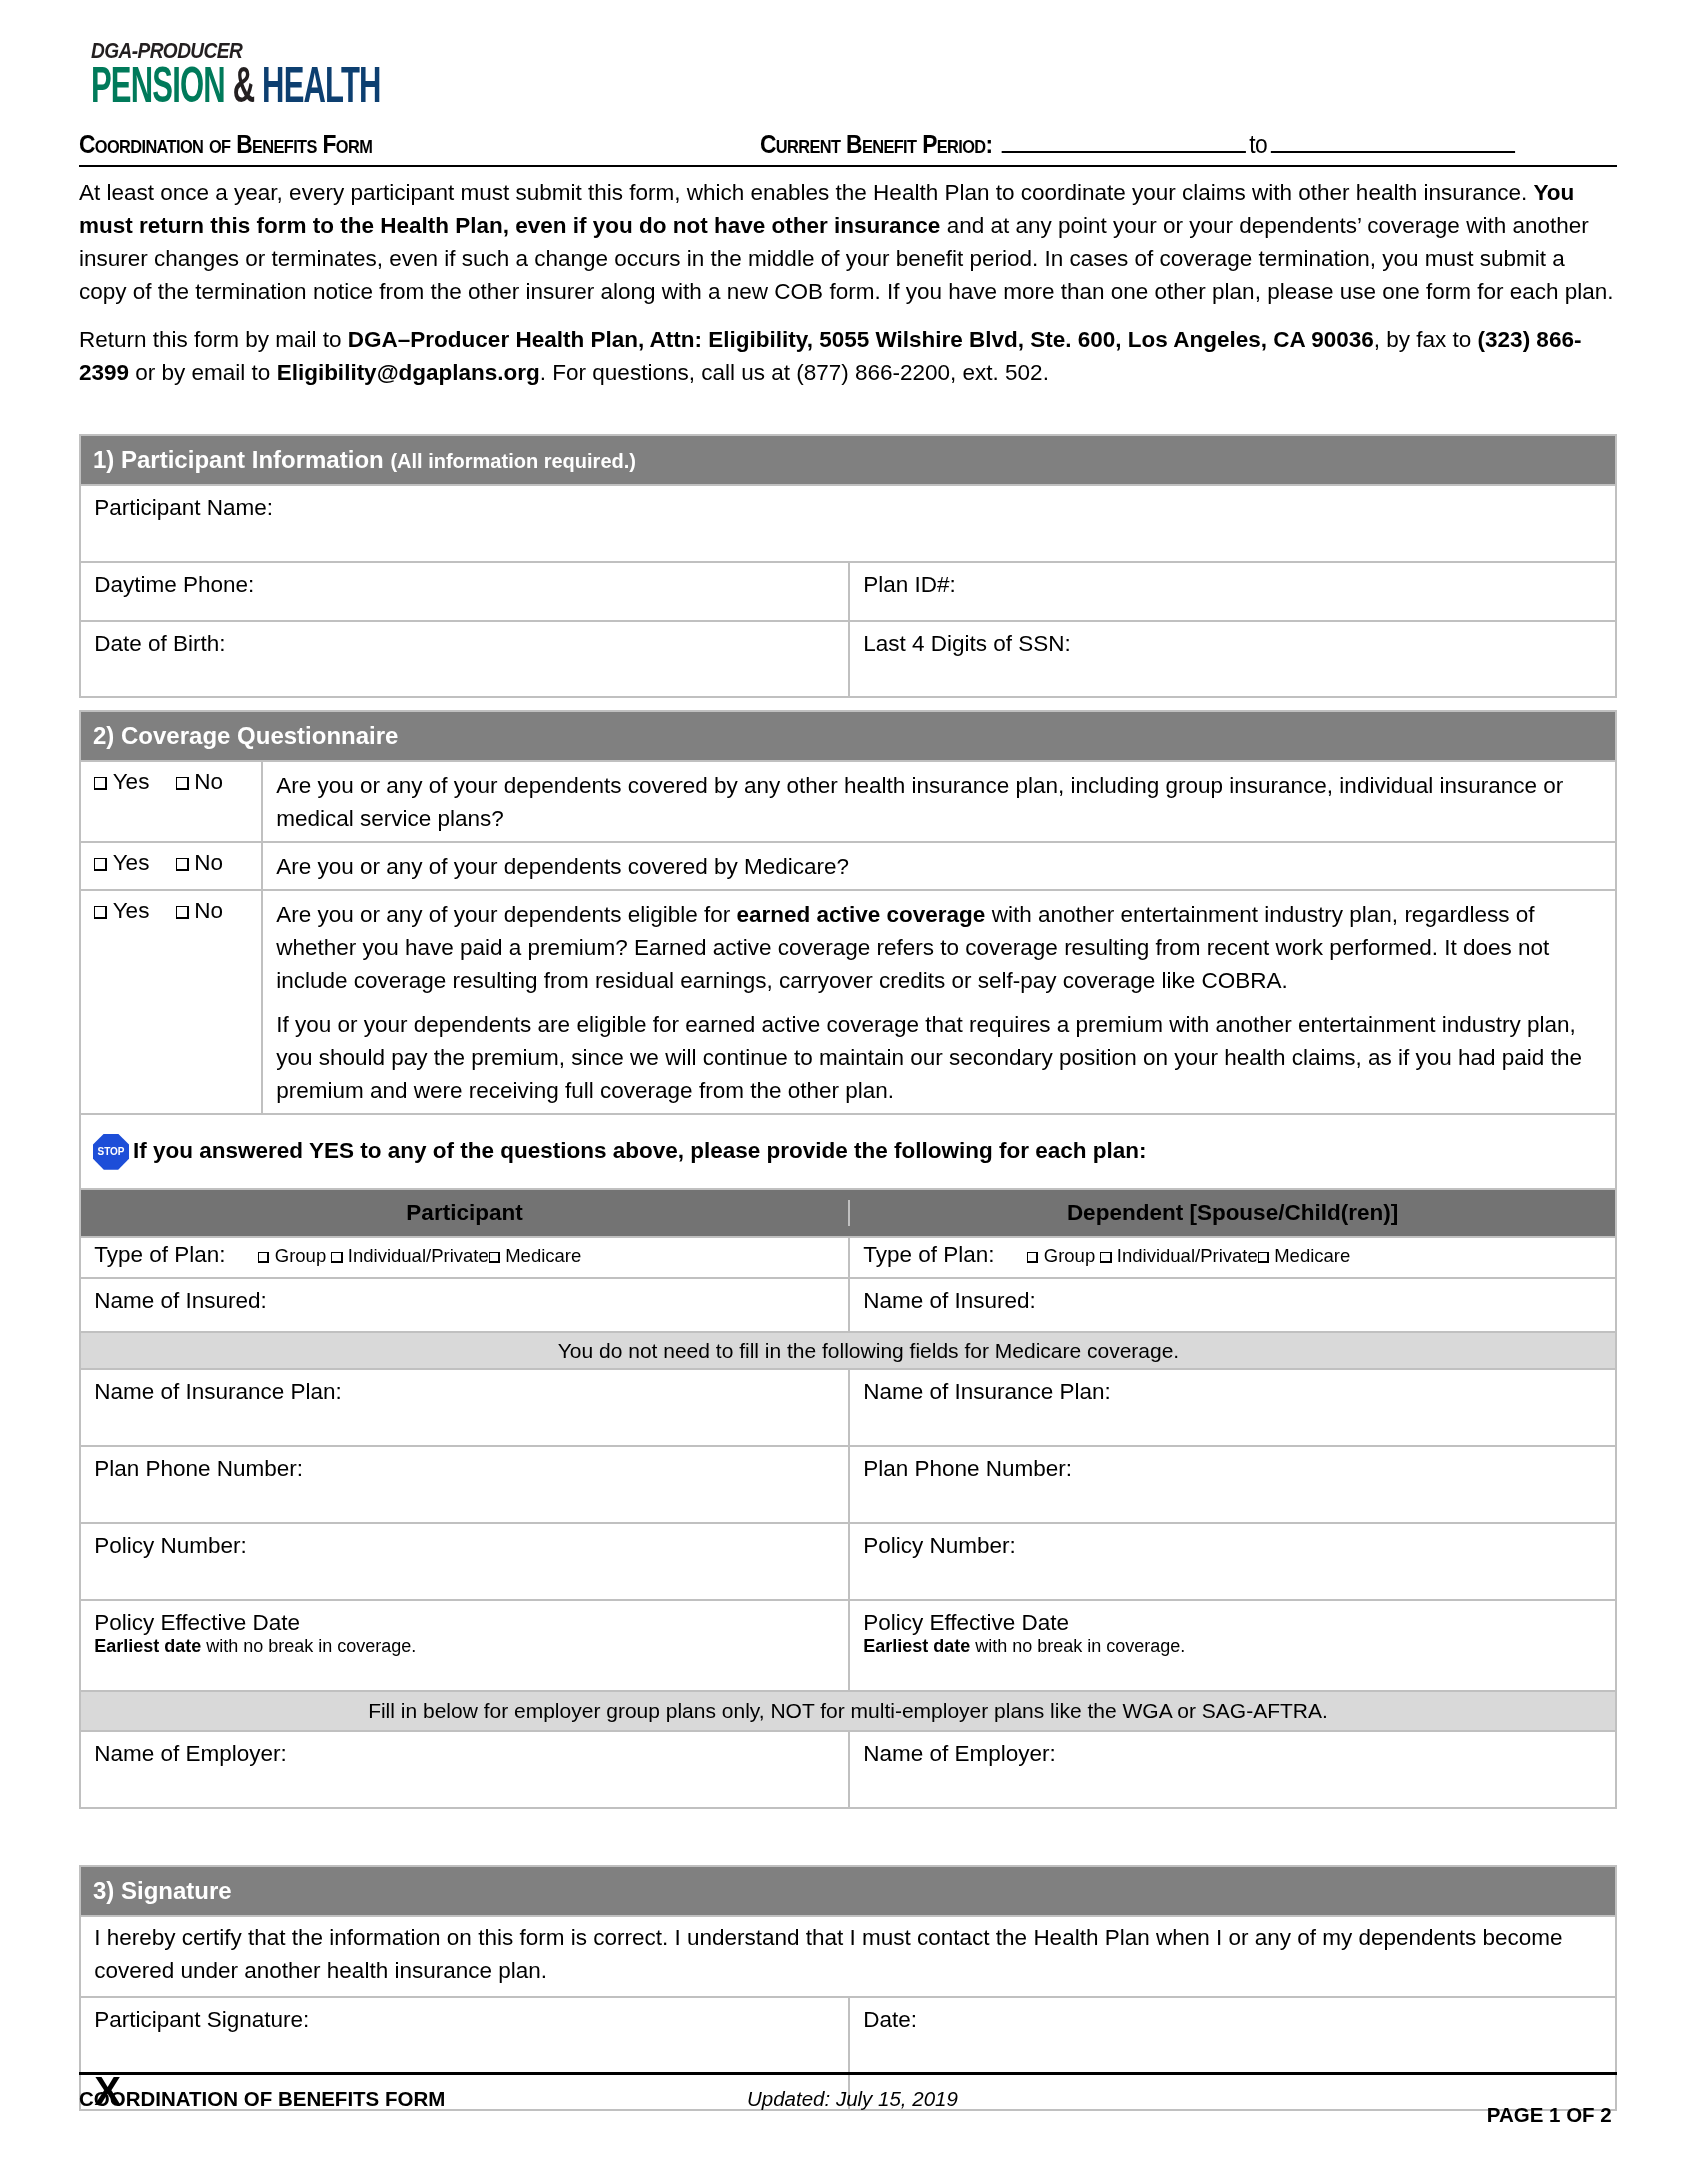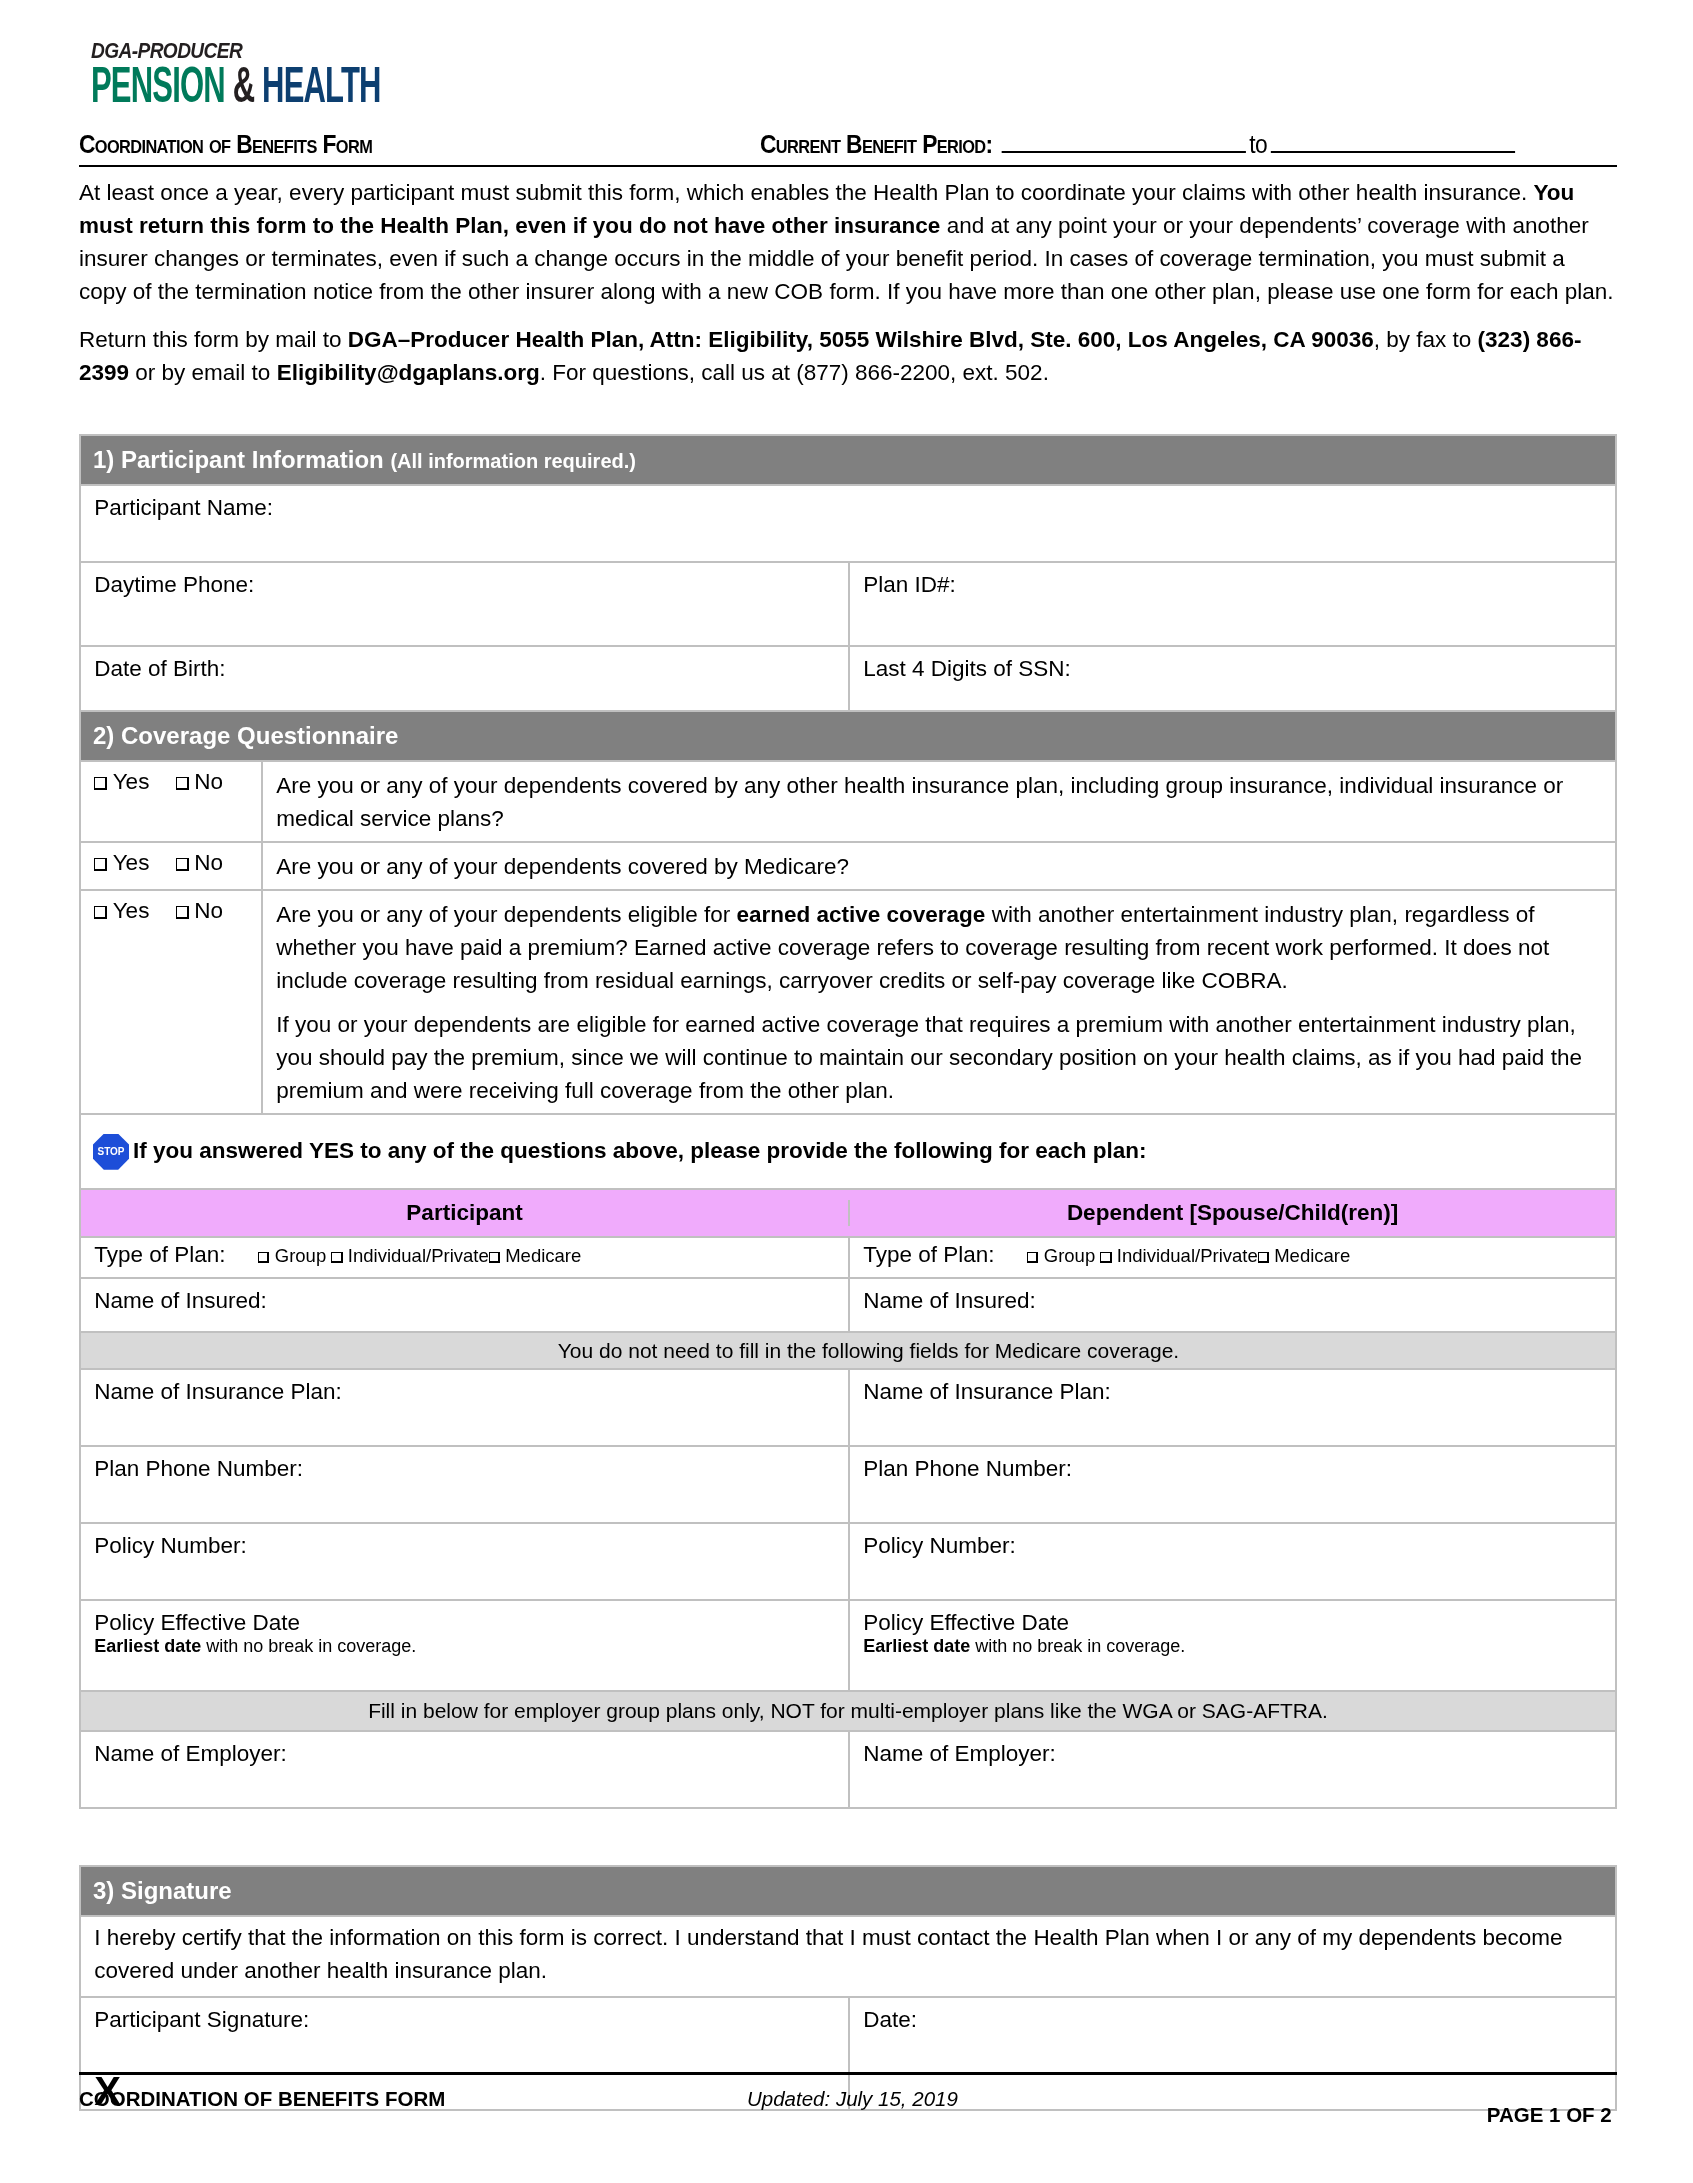--- a/index.html
+++ b/index.html
@@ -71,21 +71,21 @@
   <div class="intro">
     <p><span>At least once a year, every participant must submit this form, which enables the Health Plan to coordinate your claims with other health insurance. </span><b>You must return this form to the Health Plan, even if you do not have other insurance</b><span> and at any point your or your dependents’ coverage with another insurer changes or terminates, even if such a change occurs in the middle of your benefit period. In cases of coverage termination, you must submit a copy of the termination notice from the other insurer along with a new COB form. If you have more than one other plan, please use one form for each plan.</span></p>
     <p><span>Return this form by mail to </span><b>DGA–Producer Health Plan, Attn: Eligibility, 5055 Wilshire Blvd, Ste. 600, Los Angeles, CA 90036</b><span>, by fax to </span><b>(323) 866-2399</b><span> or by email to </span><b>Eligibility@dgaplans.org</b><span>. For questions, call us at (877) 866-2200, ext. 502.</span></p>
   </div>
 
   <div class="tbl" style="top:394px;">
     <div class="sec-head"><span>1)  Participant Information</span> <span class="sub">(All information required.)</span></div>
     <div class="row" style="height:77px;">
       <div class="cell full"><span>Participant Name:</span></div>
     </div>
-    <div class="row" style="height:84px;">
+    <div class="row" style="height:59px;">
       <div class="cell half"><span>Daytime Phone:</span></div>
       <div class="cell half"><span>Plan ID#:</span></div>
     </div>
     <div class="row" style="height:74px;">
       <div class="cell half"><span>Date of Birth:</span></div>
       <div class="cell half"><span>Last 4 Digits of SSN:</span></div>
     </div>
   </div>
 
   <div class="tbl" style="top:670px;">
@@ -117,21 +117,21 @@
         <div>If you or your dependents are eligible for earned active coverage that requires a premium with another entertainment industry plan, you should pay the premium, since we will continue to maintain our secondary position on your health claims, as if you had paid the premium and were receiving full coverage from the other plan.</div>
       </div>
     </div>
 
     <div class="row" style="height:75px; align-items:center;">
       <div class="cell full" style="font-weight:bold; padding-left:12px;">
         <span class="stop">STOP</span><span>If you answered YES to any of the questions above, please provide the following for each plan:</span>
       </div>
     </div>
 
-    <div class="row" style="background:#f0abfc; height:48px; align-items:center;">
+    <div class="row" style="background:#737373; height:48px; align-items:center;">
       <div class="cell half" style="text-align:center; font-weight:bold; padding:0;">Participant</div>
       <div class="cell half" style="text-align:center; font-weight:bold; padding:0;">Dependent [Spouse/Child(ren)]</div>
     </div>
 
     <div class="row" style="height:41px;">
       <div class="cell half" style="padding:4px 13.2px;">
         <span class="plan-type">Type of Plan:</span>
         <span class="plan-opts">
           <span><span class="cb sm"></span><span>Group</span></span>
           <span><span class="cb sm"></span><span>Individual/Private</span></span><span><span class="cb sm"></span><span>Medicare</span></span>

